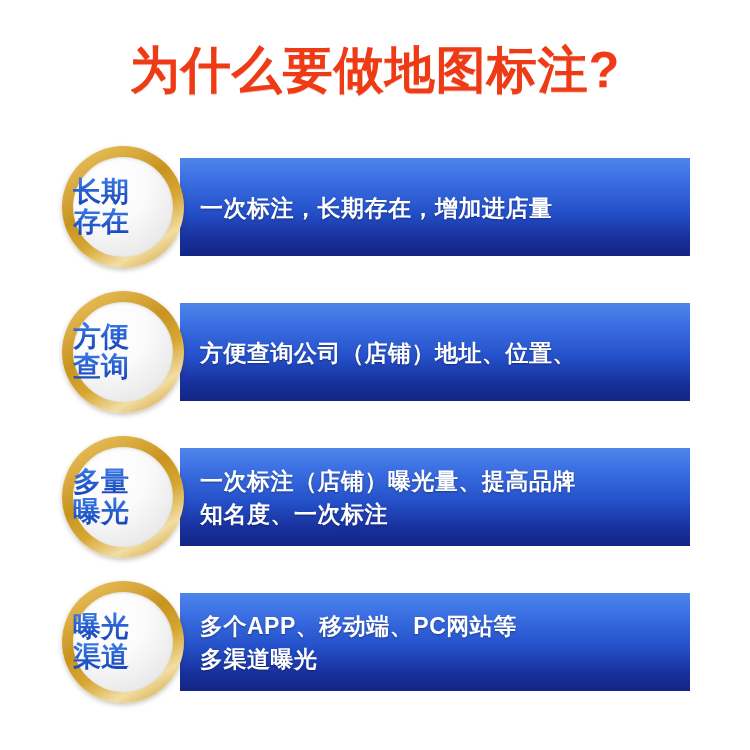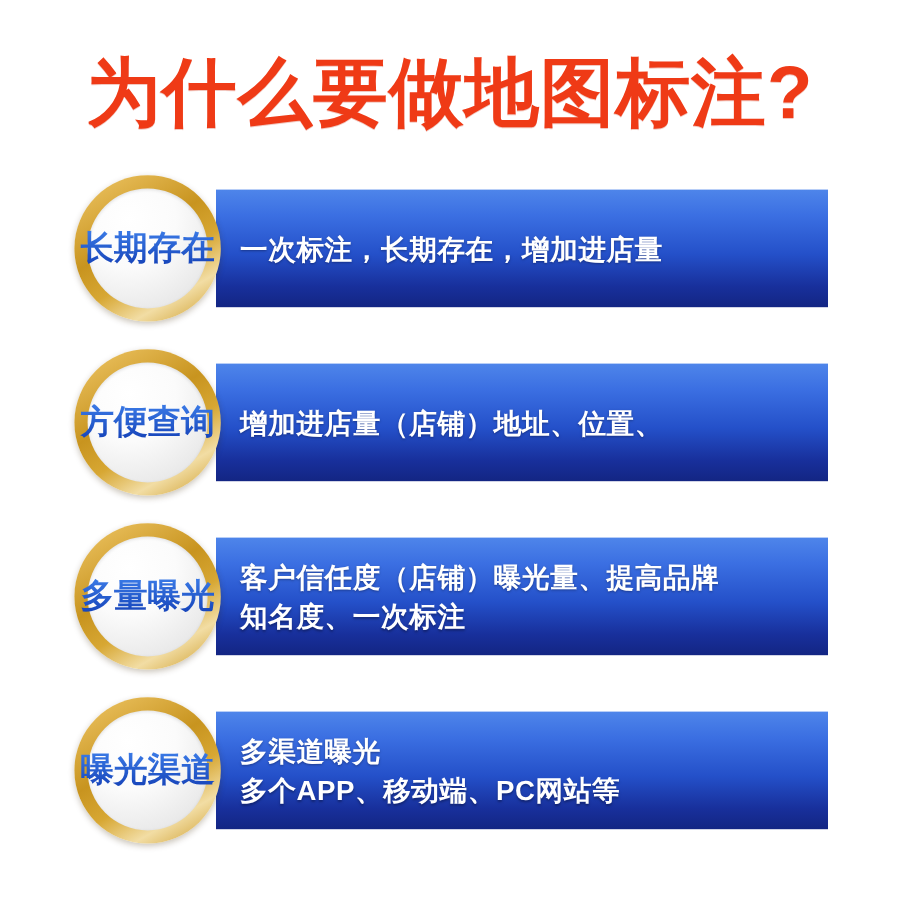--- a/index.html
+++ b/index.html
@@ -22,21 +22,21 @@
     background: #ffffff;
   }
 
   
   .title {
     position: absolute;
     left: 0;
     top: 42px;
     width: 750px;
     text-align: center;
-    font-size: 62px;
+    font-size: 50px;
     font-weight: bold;
     letter-spacing: 1px;
     color: #ef3a16;
     line-height: 1.15;
     white-space: nowrap;
     text-shadow: 0 1px 0 rgba(200,40,10,0.25);
   }
 
   
   .row {
@@ -107,22 +107,21 @@
   .badge-inner {
     width: 100px;
     height: 100px;
     border-radius: 50%;
     background: radial-gradient(circle at 34% 26%,
                 #ffffff 0%,
                 #fbfbfb 40%,
                 #ececec 72%,
                 #dedede 100%);
     display: flex;
-    flex-direction: row;
-    align-items: center;
+    flex-direction: column;
     justify-content: center;
     box-shadow: inset 0 1px 3px rgba(0,0,0,0.12);
   }
   .badge-line {
     font-size: 28px;
     font-weight: bold;
     line-height: 1.08;
     letter-spacing: 0px;
     color: #1f5bd0;
     background: linear-gradient(to bottom, #3a7ae6 0%, #1542b8 100%);
@@ -149,49 +148,49 @@
       <div class="badge-inner">
         <span class="badge-line">长期</span>
         <span class="badge-line">存在</span>
       </div>
     </div>
   </div>
 
   <div class="row row-2">
     <div class="bar"></div>
     <div class="bar-text">
-      <span class="line">增加进店量（店铺）地址、位置、</span>
+      <span class="line">方便查询公司（店铺）地址、位置、</span>
     </div>
     <div class="badge">
       <div class="badge-inner">
         <span class="badge-line">方便</span>
         <span class="badge-line">查询</span>
       </div>
     </div>
   </div>
 
   <div class="row row-3">
     <div class="bar"></div>
     <div class="bar-text">
-      <span class="line">客户信任度（店铺）曝光量、提高品牌</span>
+      <span class="line">一次标注（店铺）曝光量、提高品牌</span>
       <span class="line">知名度、一次标注</span>
     </div>
     <div class="badge">
       <div class="badge-inner">
         <span class="badge-line">多量</span>
         <span class="badge-line">曝光</span>
       </div>
     </div>
   </div>
 
   <div class="row row-4">
     <div class="bar"></div>
     <div class="bar-text">
+      <span class="line">多个APP、移动端、PC网站等</span>
       <span class="line">多渠道曝光</span>
-      <span class="line">多个APP、移动端、PC网站等</span>
     </div>
     <div class="badge">
       <div class="badge-inner">
         <span class="badge-line">曝光</span>
         <span class="badge-line">渠道</span>
       </div>
     </div>
   </div>
 
 </div>

